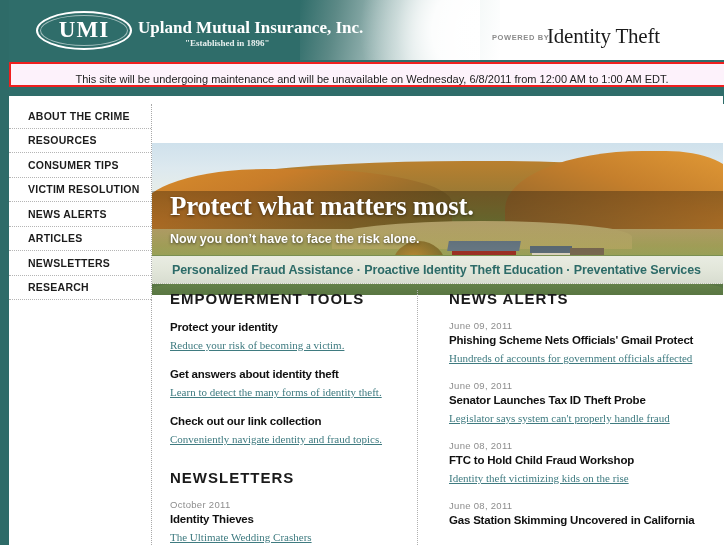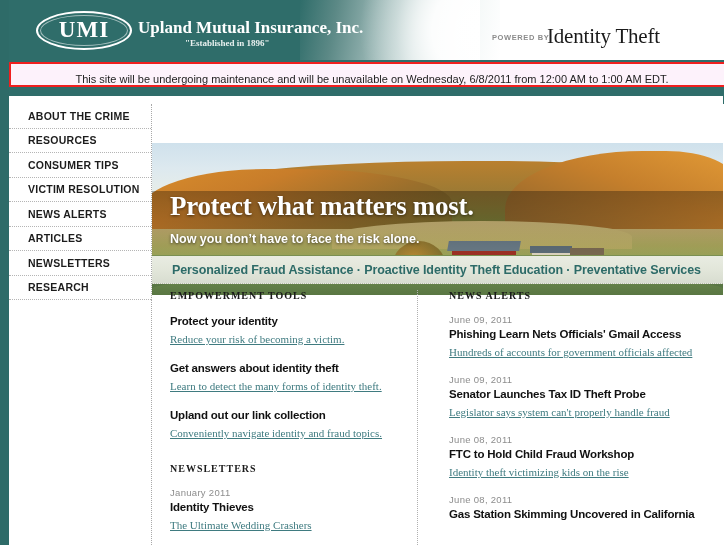--- a/index.html
+++ b/index.html
@@ -382,22 +382,22 @@
     border-right: 1px dotted #b0b0b0;
     height: 255px;
   }
   .col-right {
     position: absolute;
     left: 449px; top: 290px;
     width: 274px;
   }
 
   .sec-title {
-    font-family: Liberation Serif, serif;
-    font-size: 10px;
+    font-family: Liberation Sans, sans-serif;
+    font-size: 15px;
     font-weight: bold;
     letter-spacing: 1px;
     color: #1a1a1a;
     margin-bottom: 13px;
   }
   .sec-title.spaced { margin-top: 22px; }
 
   .entry { margin-bottom: 14px; }
   .entry-date {
     font-family: "Liberation Sans", sans-serif;
@@ -521,41 +521,41 @@
       <div class="entry-head">Protect your identity</div>
       <a class="entry-link">Reduce your risk of becoming a victim.</a>
     </div>
 
     <div class="entry">
       <div class="entry-head">Get answers about identity theft</div>
       <a class="entry-link">Learn to detect the many forms of identity theft.</a>
     </div>
 
     <div class="entry">
-      <div class="entry-head">Upland out our link collection</div>
+      <div class="entry-head">Check out our link collection</div>
       <a class="entry-link">Conveniently navigate identity and fraud topics.</a>
     </div>
 
     <div class="sec-title spaced">NEWSLETTERS</div>
 
     <div class="entry">
-      <div class="entry-date">January 2011</div>
+      <div class="entry-date">October 2011</div>
       <div class="entry-head">Identity Thieves</div>
       <a class="entry-link">The Ultimate Wedding Crashers</a>
     </div>
 
   </div>
 
   <div class="col-right">
 
     <div class="sec-title">NEWS ALERTS</div>
 
     <div class="entry">
       <div class="entry-date">June 09, 2011</div>
-      <div class="entry-head">Phishing Learn Nets Officials' Gmail Access</div>
+      <div class="entry-head">Phishing Scheme Nets Officials' Gmail Protect</div>
       <a class="entry-link">Hundreds of accounts for government officials affected</a>
     </div>
 
     <div class="entry">
       <div class="entry-date">June 09, 2011</div>
       <div class="entry-head">Senator Launches Tax ID Theft Probe</div>
       <a class="entry-link">Legislator says system can't properly handle fraud</a>
     </div>
 
     <div class="entry">

